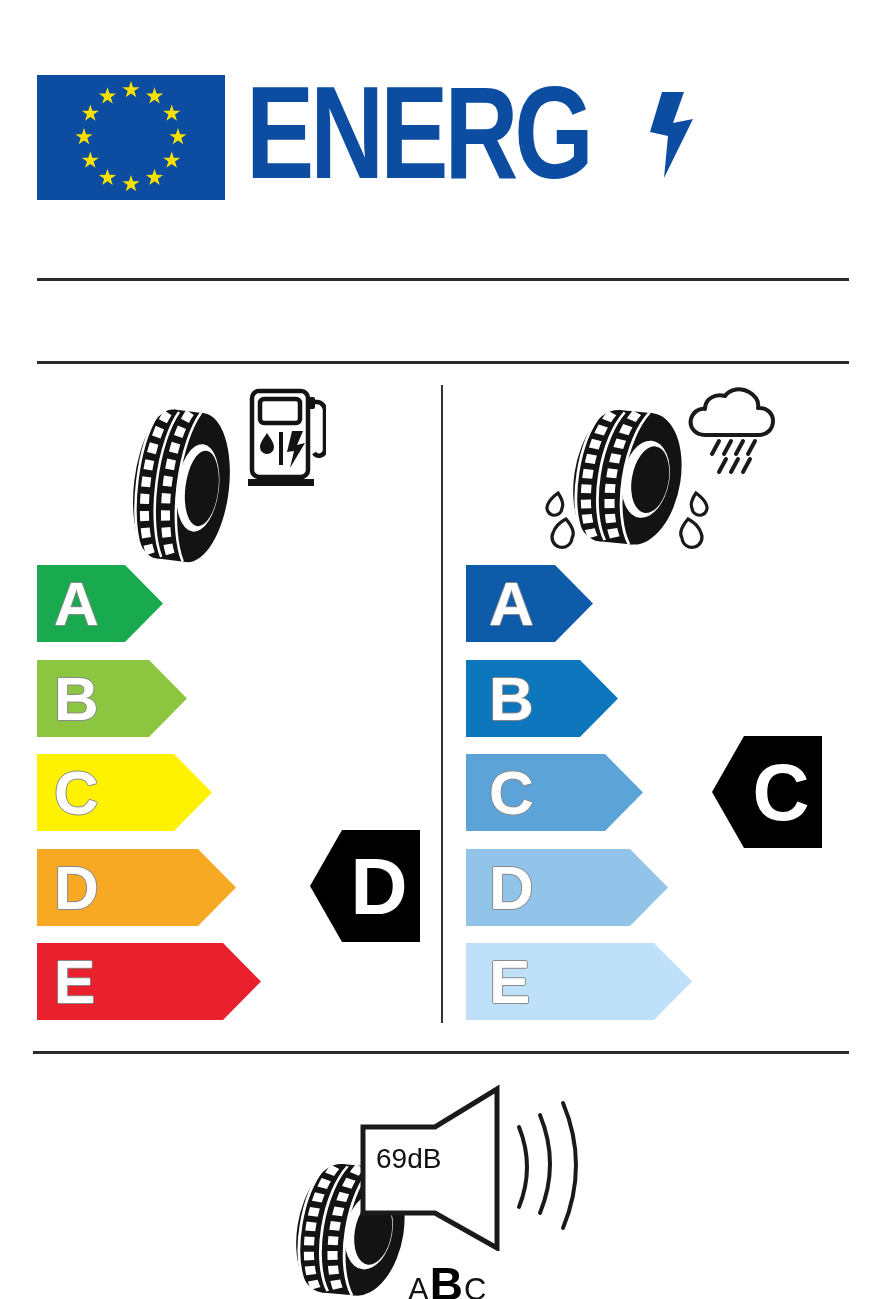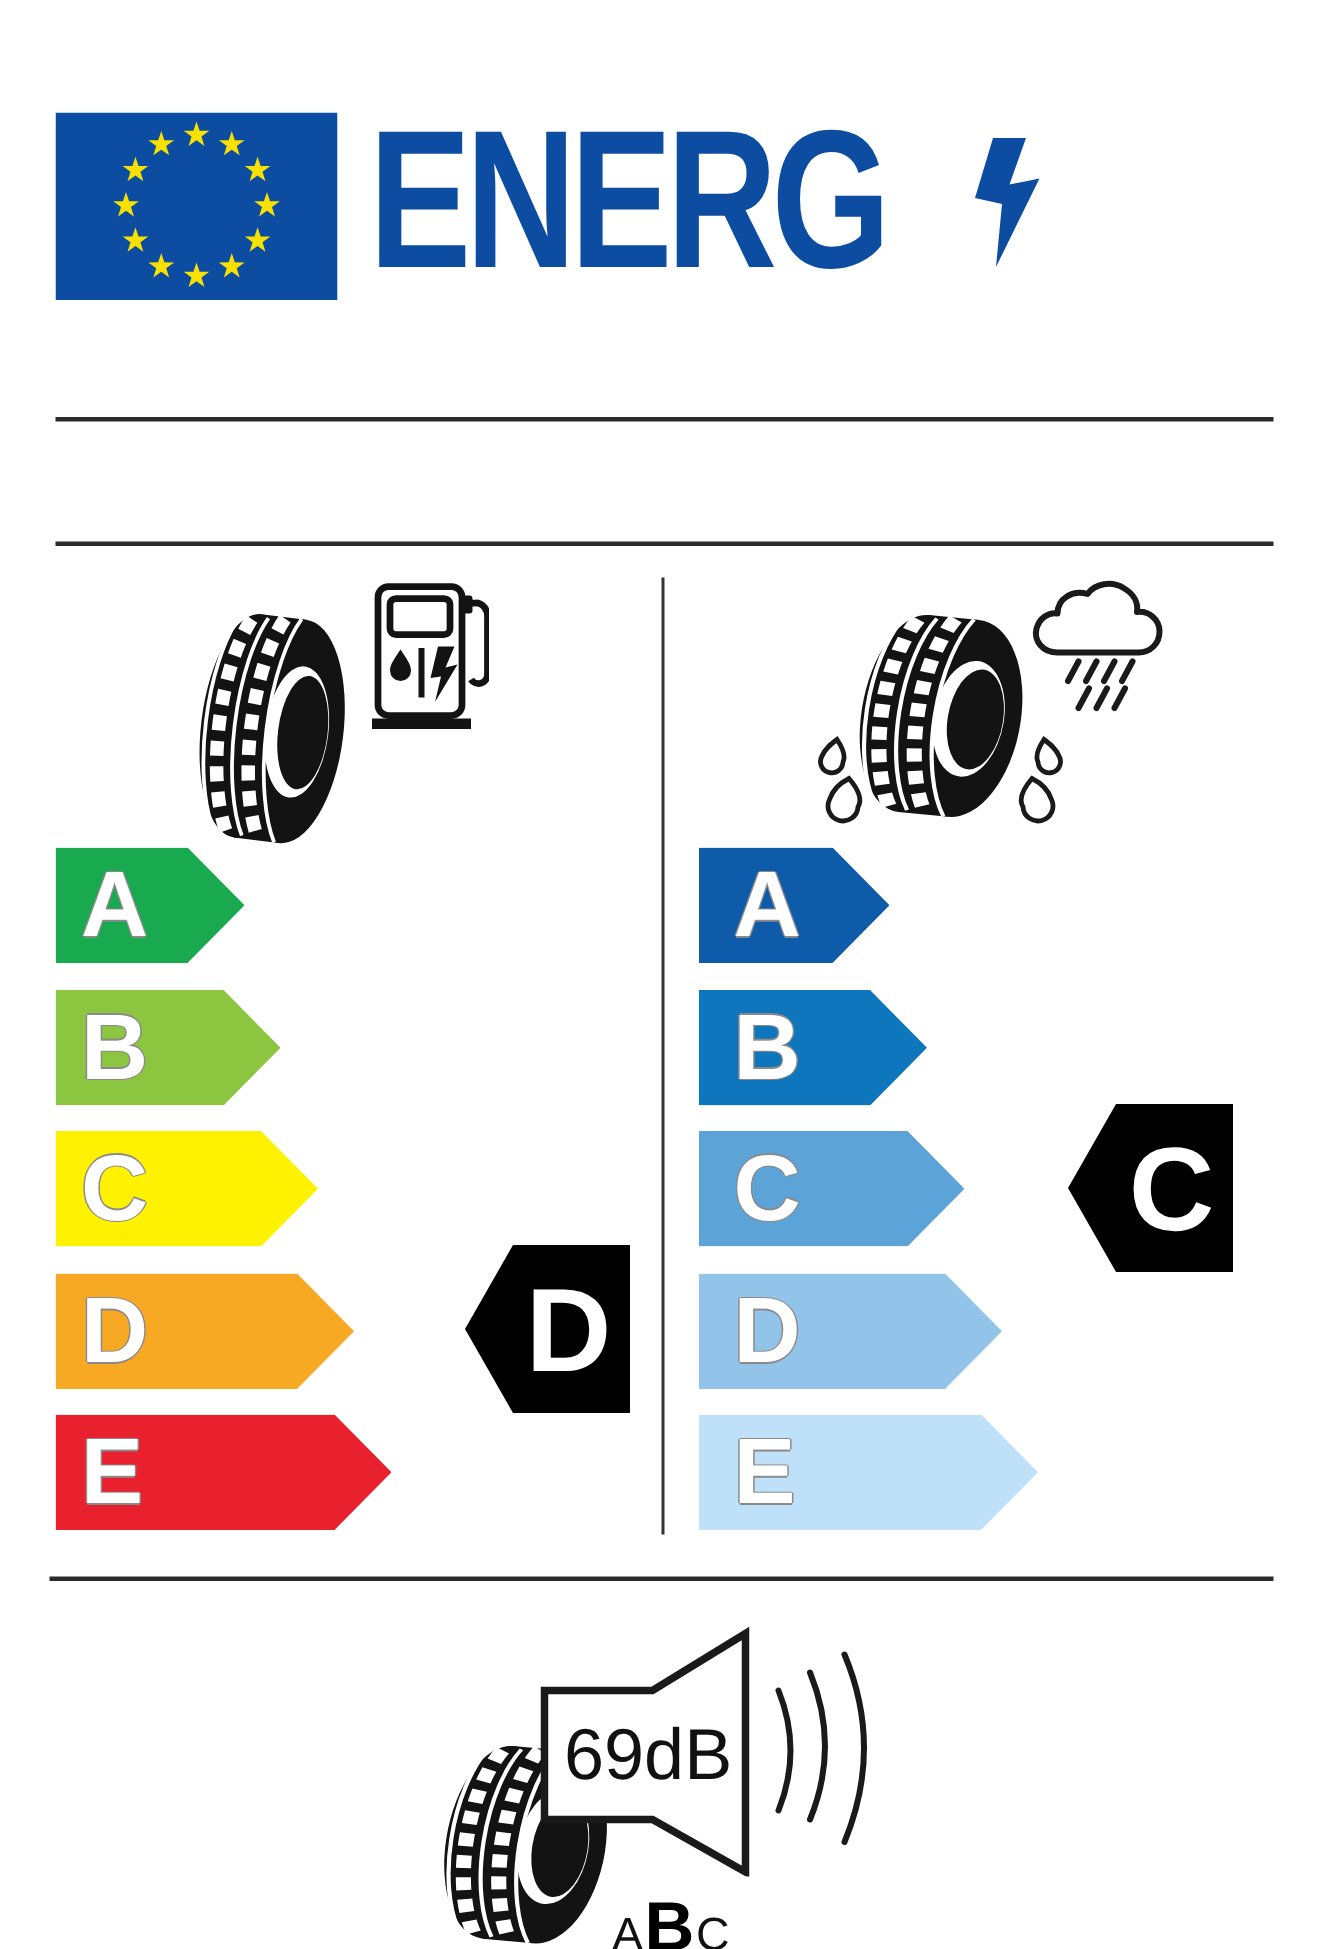--- a/index.html
+++ b/index.html
@@ -59,21 +59,21 @@
   
   .tyre-fuel  { left:132px; top:371px; }
   .pump       { left:248px; top:350px; }
   .tyre-wet   { left:572px; top:372px; }
   .splashes   { left:536px; top:454px; }
   .cloud      { left:683px; top:348px; }
 
   
   .tyre-noise { left:295px; top:1126px; }
   .speaker    { left:360px; top:1048px; }
-  .noise-db   { left:376px; top:1108px; font-size:48px; color:#111; letter-spacing:0px; }
+  .noise-db   { left:376px; top:1108px; font-size:28px; color:#111; letter-spacing:0px; }
   .waves      { left:505px; top:1055px; }
   .noise-abc  { left:408px; top:1222px; display:flex; align-items:baseline; }
   .noise-abc .cls { font-size:31px; color:#111; }
   .noise-abc .sel { font-size:46px; font-weight:bold; color:#000; padding:0 1px; }
 </style>
 </head>
 <body>
 
 <div class="label">
 

